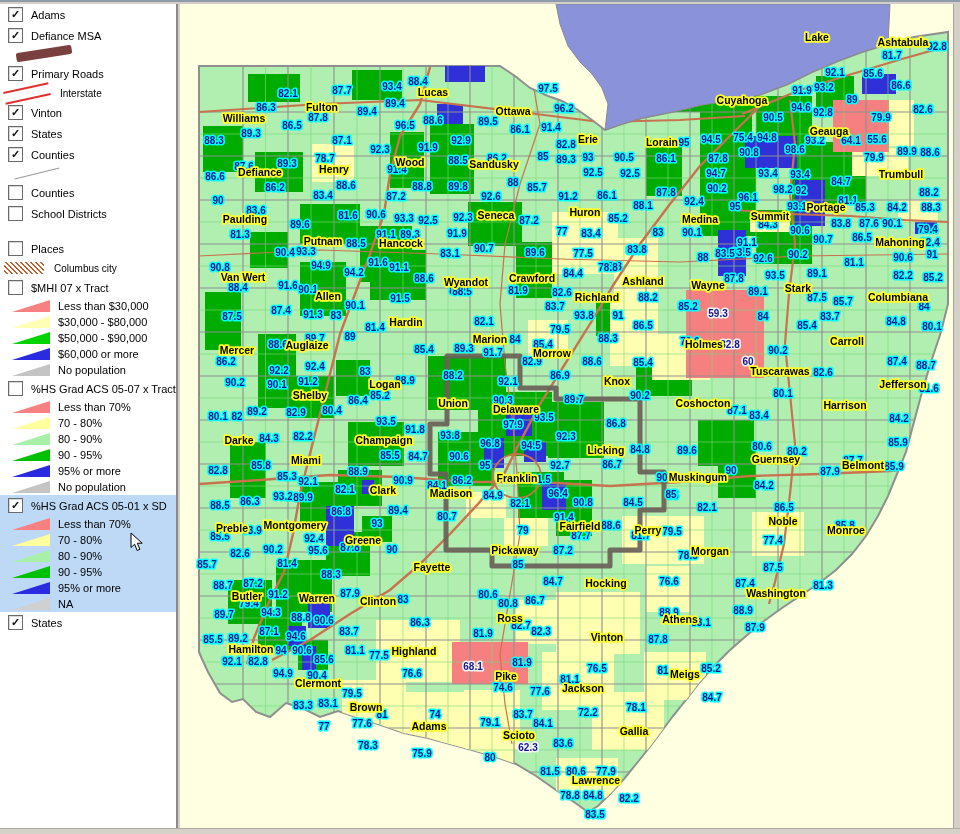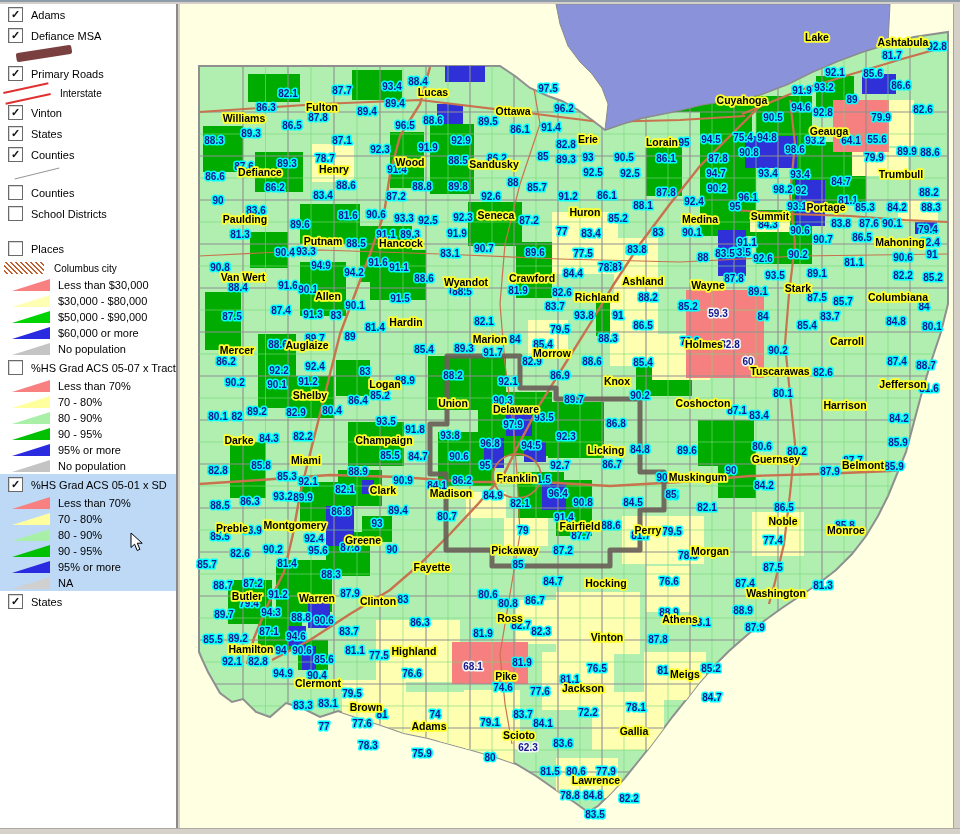--- a/index.html
+++ b/index.html
@@ -108,20 +108,24 @@
           <div class="layer-row gap">
             <div class="cb"></div>
             <span>Places</span>
           </div>
           <div class="sub-row">
             <div class="sw-hatch"></div>
             <span>Columbus city</span>
           </div>
         </div>
         <div class="layer-block">
+          <div class="layer-row">
+            <div class="cb"></div>
+            <span>$MHI 07 x Tract</span>
+          </div>
           <div class="leg-row">
             <div class="wedge" style="background: rgb(249, 128, 128);"></div>
             <span>Less than $30,000</span>
           </div>
           <div class="leg-row">
             <div class="wedge" style="background: rgb(255, 255, 180);"></div>
             <span>$30,000 - $80,000</span>
           </div>
           <div class="leg-row">
             <div class="wedge" style="background: rgb(0, 212, 0);"></div>

